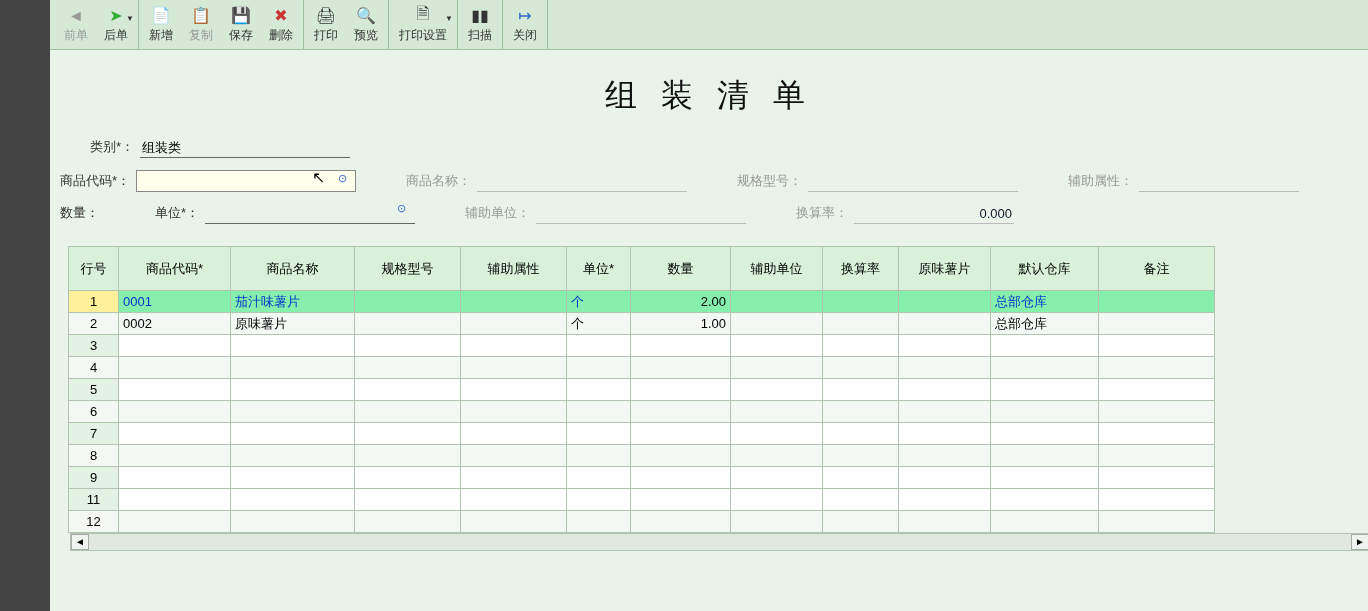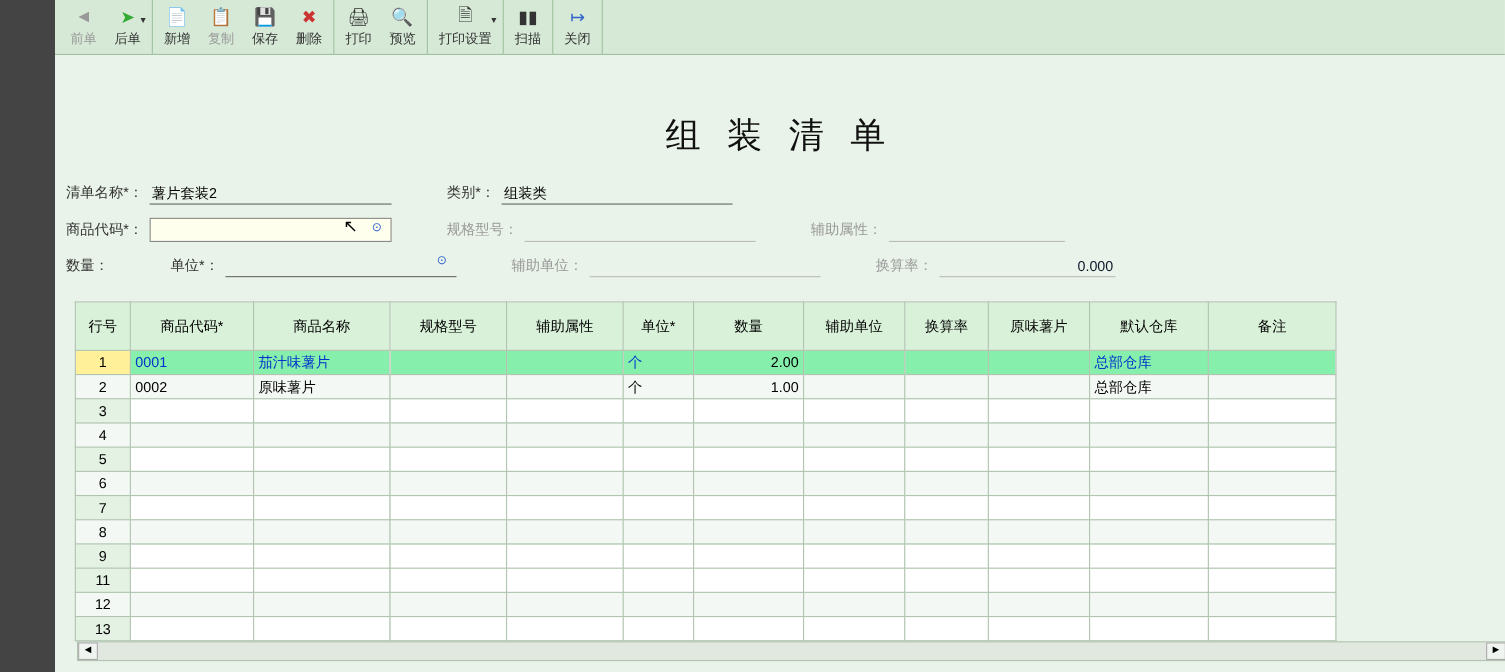--- a/index.html
+++ b/index.html
@@ -54,21 +54,20 @@
 }
 .tb-btn .lbl { font-size: 12px; }
 .tb-btn .dd { font-size: 8px; position: absolute; right: 2px; top: 14px; }
 .page-title {
   text-align: center;
   font-family: "SimSun", serif;
   font-size: 32px;
   padding: 24px 0 20px 0;
   letter-spacing: 8px;
   color: #111;
-  margin-top: 28px;
 }
 .form {
   padding: 0 10px 10px 10px;
 }
 .form-row {
   display: flex;
   margin-bottom: 12px;
   align-items: flex-end;
 }
 .field {
@@ -234,37 +233,37 @@
         <span class="icon" style="color:#36c">↦</span>
         <span class="lbl">关闭</span>
       </div>
     </div>
   </div>
 
   <div class="page-title">组 装 清 单</div>
 
   <div class="form">
     <div class="form-row">
-      <div class="field">
-        <span class="field-label">清单名称*：</span>
-        <input class="field-input" style="width: 220px;" value="薯片套装2">
-      </div>
       <div class="field" style="margin-left:30px">
         <span class="field-label">类别*：</span>
         <input class="field-input" style="width: 210px;" value="组装类">
       </div>
     </div>
     <div class="form-row">
       <div class="field">
         <span class="field-label">商品代码*：</span>
         <span class="lookup">
           <input class="field-input boxed" style="width: 220px;" value="">
           <span class="lookup-btn">⊙</span>
           <span class="cursor-arrow" style="left:176px;top:-2px">↖</span>
         </span>
+      </div>
+      <div class="field" style="margin-left:30px">
+        <span class="field-label gray">商品名称：</span>
+        <input class="field-input gray" style="width: 210px;" value="">
       </div>
       <div class="field" style="margin-left:30px">
         <span class="field-label gray">规格型号：</span>
         <input class="field-input gray" style="width: 210px;" value="">
       </div>
       <div class="field" style="margin-left:30px">
         <span class="field-label gray">辅助属性：</span>
         <input class="field-input gray" style="width: 160px;" value="">
       </div>
     </div>
@@ -470,34 +469,20 @@
             <td></td>
             <td></td>
             <td></td>
             <td class="right"></td>
             <td></td>
             <td></td>
             <td></td>
             <td></td>
             <td></td>
           </tr>
-          <tr>
-            <td class="rowh">13</td>
-            <td></td>
-            <td></td>
-            <td></td>
-            <td></td>
-            <td></td>
-            <td class="right"></td>
-            <td></td>
-            <td></td>
-            <td></td>
-            <td></td>
-            <td></td>
-          </tr>
         </tbody>
     </table>
     <div class="scrollbar" style="width:1300px">
       <div class="sb-left">◄</div>
       <div class="sb-right">►</div>
     </div>
   </div>
 
 </div>
 

